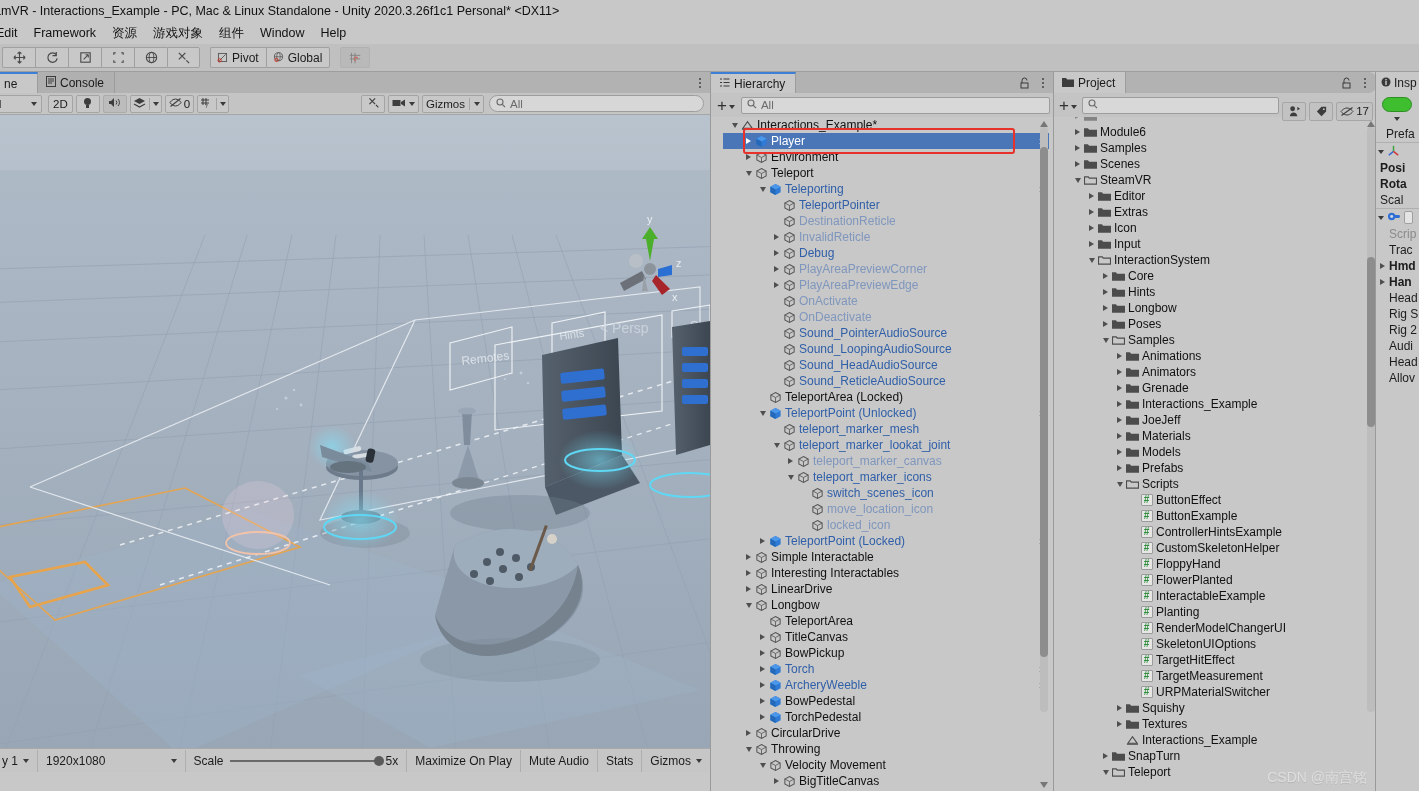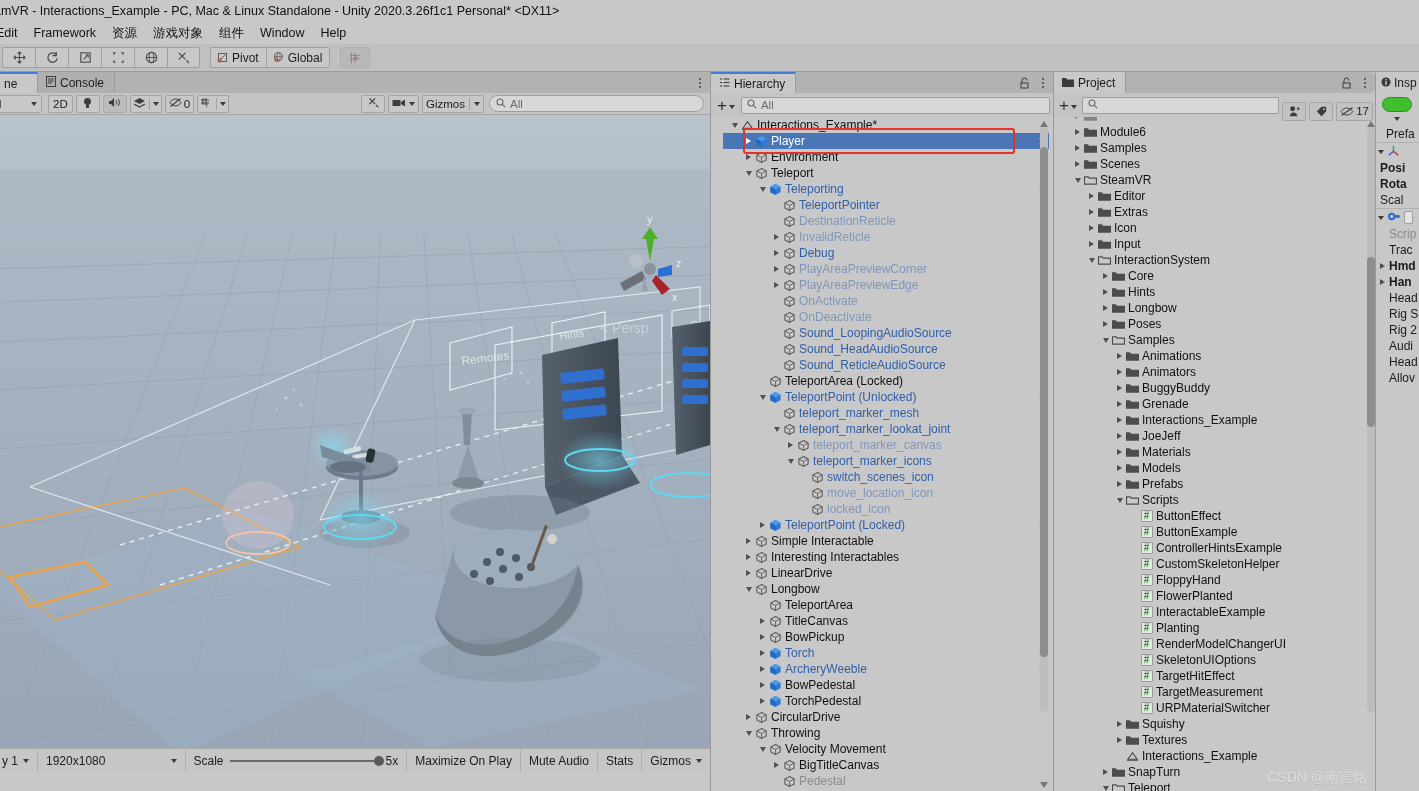--- a/index.html
+++ b/index.html
@@ -798,20 +798,31 @@
           </div>
           <div class="row pfx">
             <span style="display:inline-block;width:48px"></span>
             <span class="tri"></span>
             <span class="gicon">
               <svg width="13" height="13" viewBox="0 0 14 14">
                 <path d="M7 1.6l5 2.7v5.4L7 12.4 2 9.7V4.3z" fill="none" stroke="#555" stroke-width="1.1"></path>
                 <path d="M2 4.3L7 7l5-2.7M7 7v5.4" fill="none" stroke="#555" stroke-width="0.9"></path>
               </svg>
             </span>
+            <span class="lbl">Sound_PointerAudioSource</span>
+          </div>
+          <div class="row pfx">
+            <span style="display:inline-block;width:48px"></span>
+            <span class="tri"></span>
+            <span class="gicon">
+              <svg width="13" height="13" viewBox="0 0 14 14">
+                <path d="M7 1.6l5 2.7v5.4L7 12.4 2 9.7V4.3z" fill="none" stroke="#555" stroke-width="1.1"></path>
+                <path d="M2 4.3L7 7l5-2.7M7 7v5.4" fill="none" stroke="#555" stroke-width="0.9"></path>
+              </svg>
+            </span>
             <span class="lbl">Sound_LoopingAudioSource</span>
           </div>
           <div class="row pfx">
             <span style="display:inline-block;width:48px"></span>
             <span class="tri"></span>
             <span class="gicon">
               <svg width="13" height="13" viewBox="0 0 14 14">
                 <path d="M7 1.6l5 2.7v5.4L7 12.4 2 9.7V4.3z" fill="none" stroke="#555" stroke-width="1.1"></path>
                 <path d="M2 4.3L7 7l5-2.7M7 7v5.4" fill="none" stroke="#555" stroke-width="0.9"></path>
               </svg>
@@ -1450,32 +1461,20 @@
           <div class="row">
             <span style="display:inline-block;width:60px"></span>
             <span class="tri right">
               <i></i>
             </span>
             <span class="fold">
               <svg width="13" height="11" viewBox="0 0 14 11">
                 <path d="M0 1h4.2l1.3 1.5H14V10H0z" fill="#4c4c4c"></path>
               </svg>
             </span>
-            <span class="lbl">BuggyBuddy</span>
-          </div>
-          <div class="row">
-            <span style="display:inline-block;width:60px"></span>
-            <span class="tri right">
-              <i></i>
-            </span>
-            <span class="fold">
-              <svg width="13" height="11" viewBox="0 0 14 11">
-                <path d="M0 1h4.2l1.3 1.5H14V10H0z" fill="#4c4c4c"></path>
-              </svg>
-            </span>
             <span class="lbl">Grenade</span>
           </div>
           <div class="row">
             <span style="display:inline-block;width:60px"></span>
             <span class="tri right">
               <i></i>
             </span>
             <span class="fold">
               <svg width="13" height="11" viewBox="0 0 14 11">
                 <path d="M0 1h4.2l1.3 1.5H14V10H0z" fill="#4c4c4c"></path>

